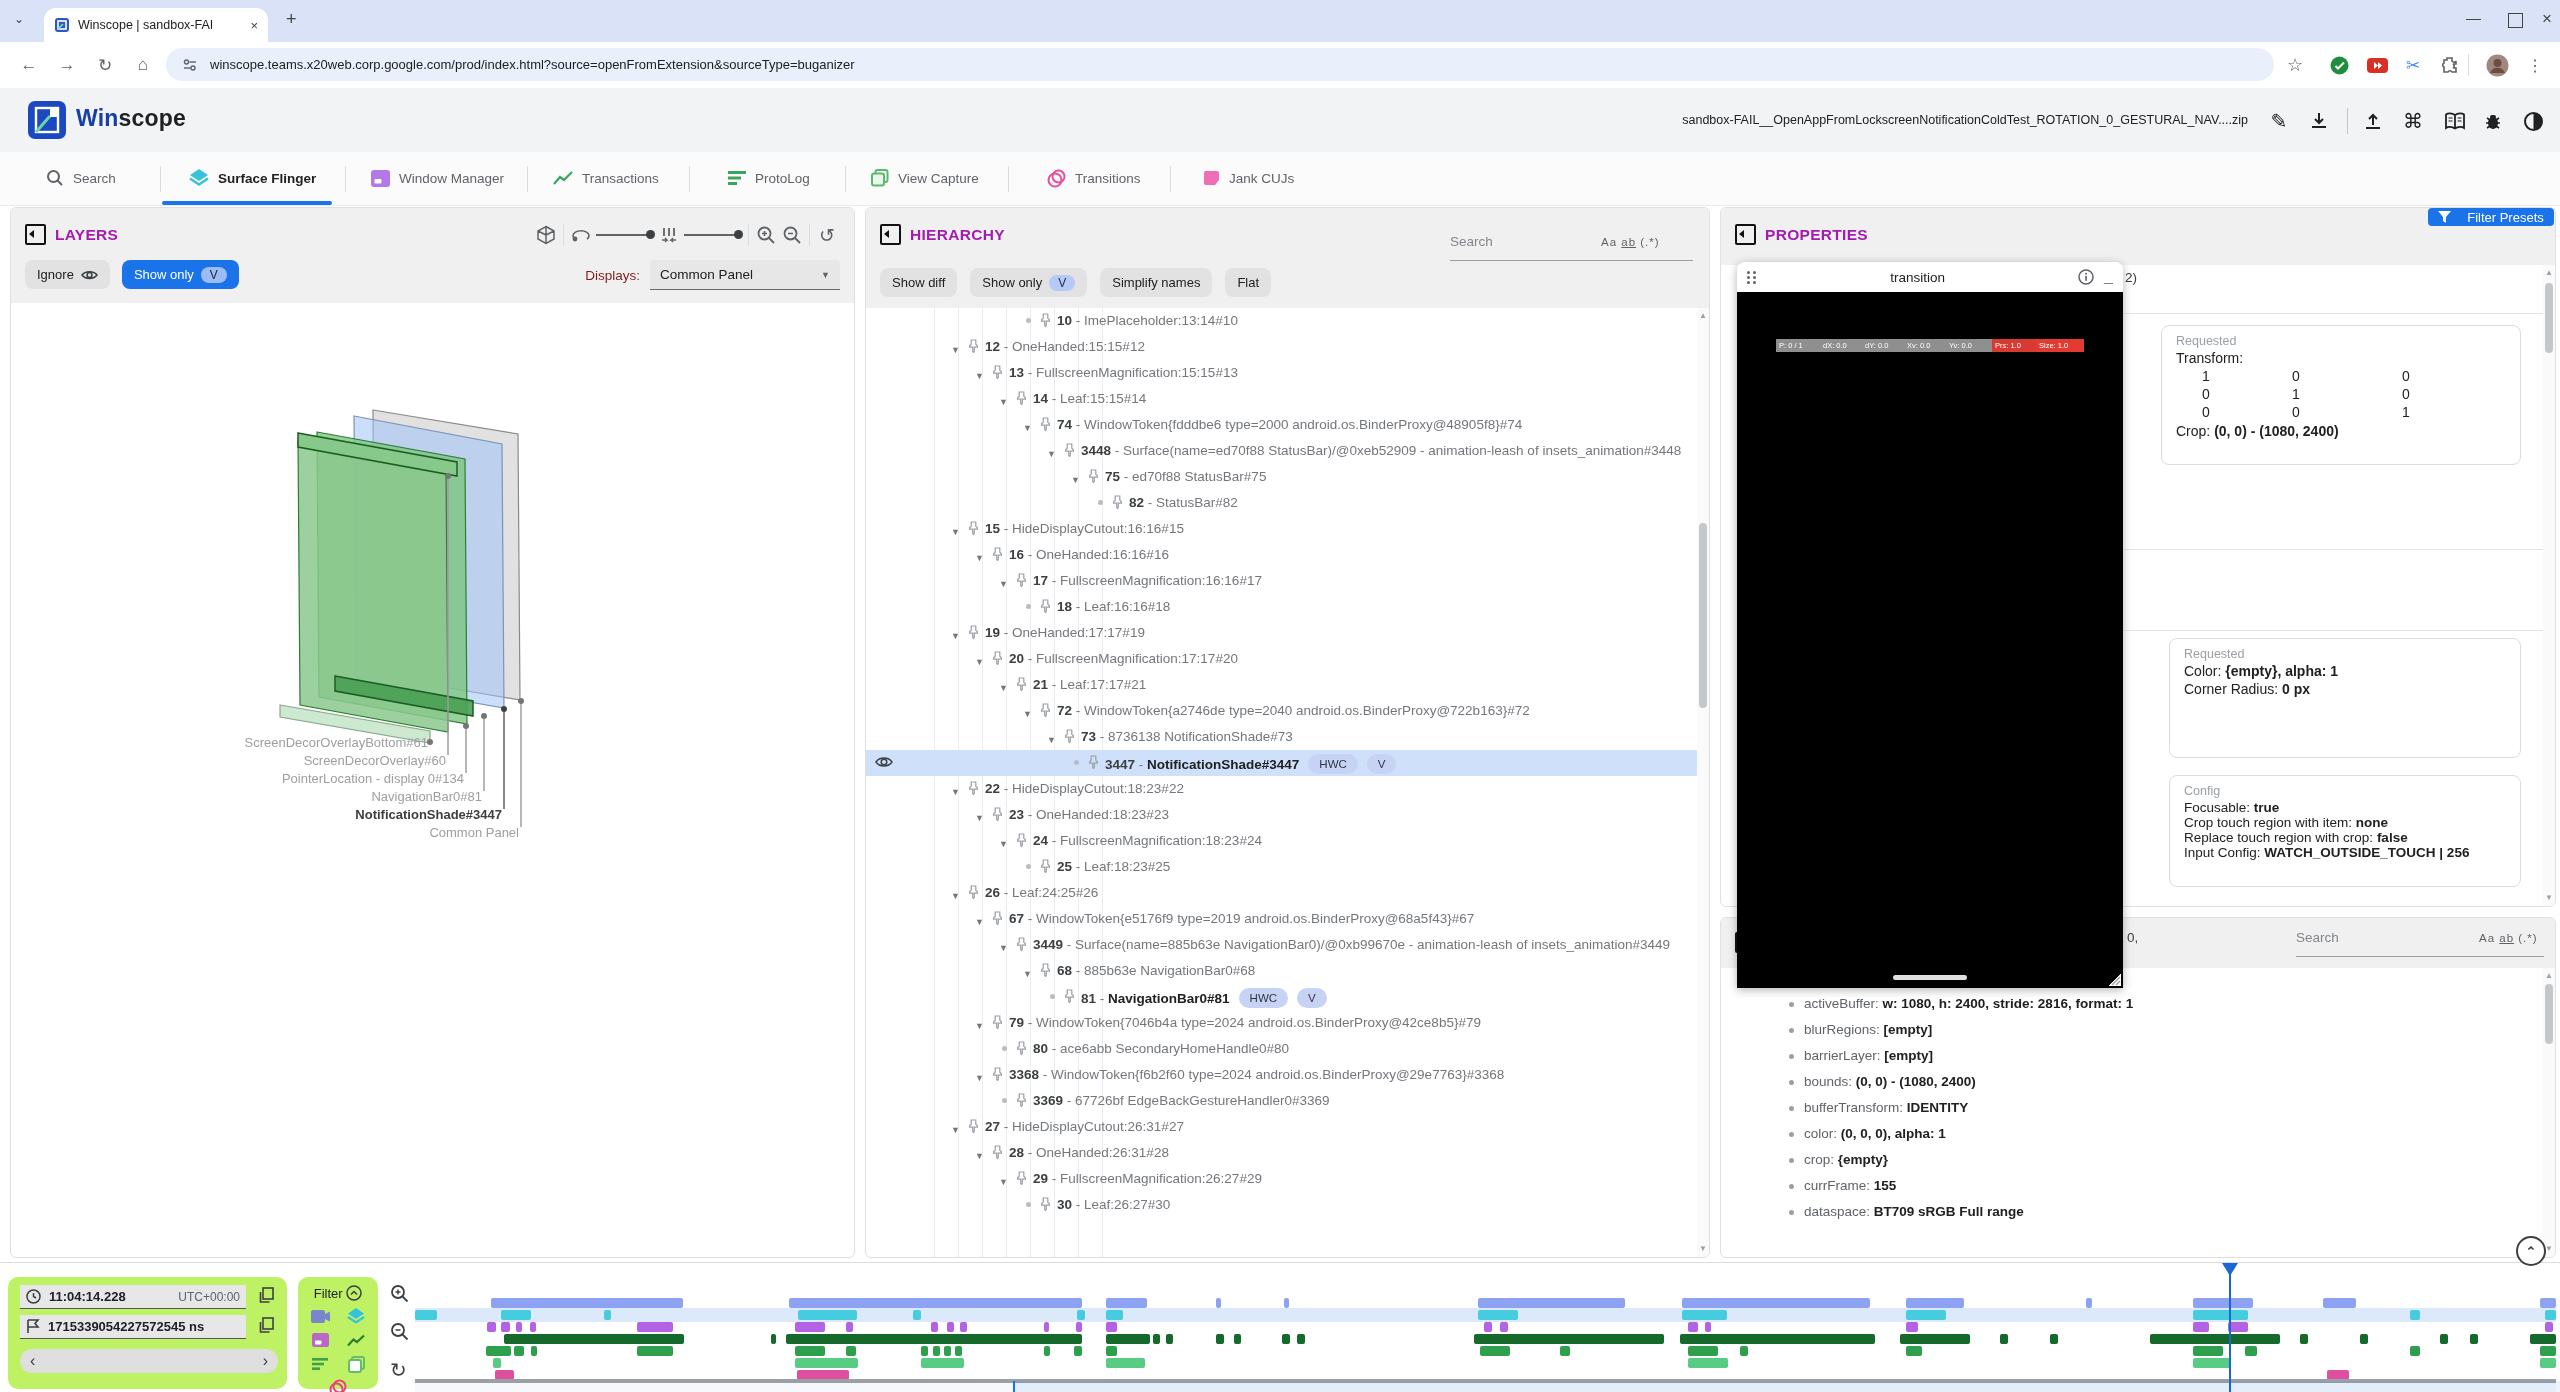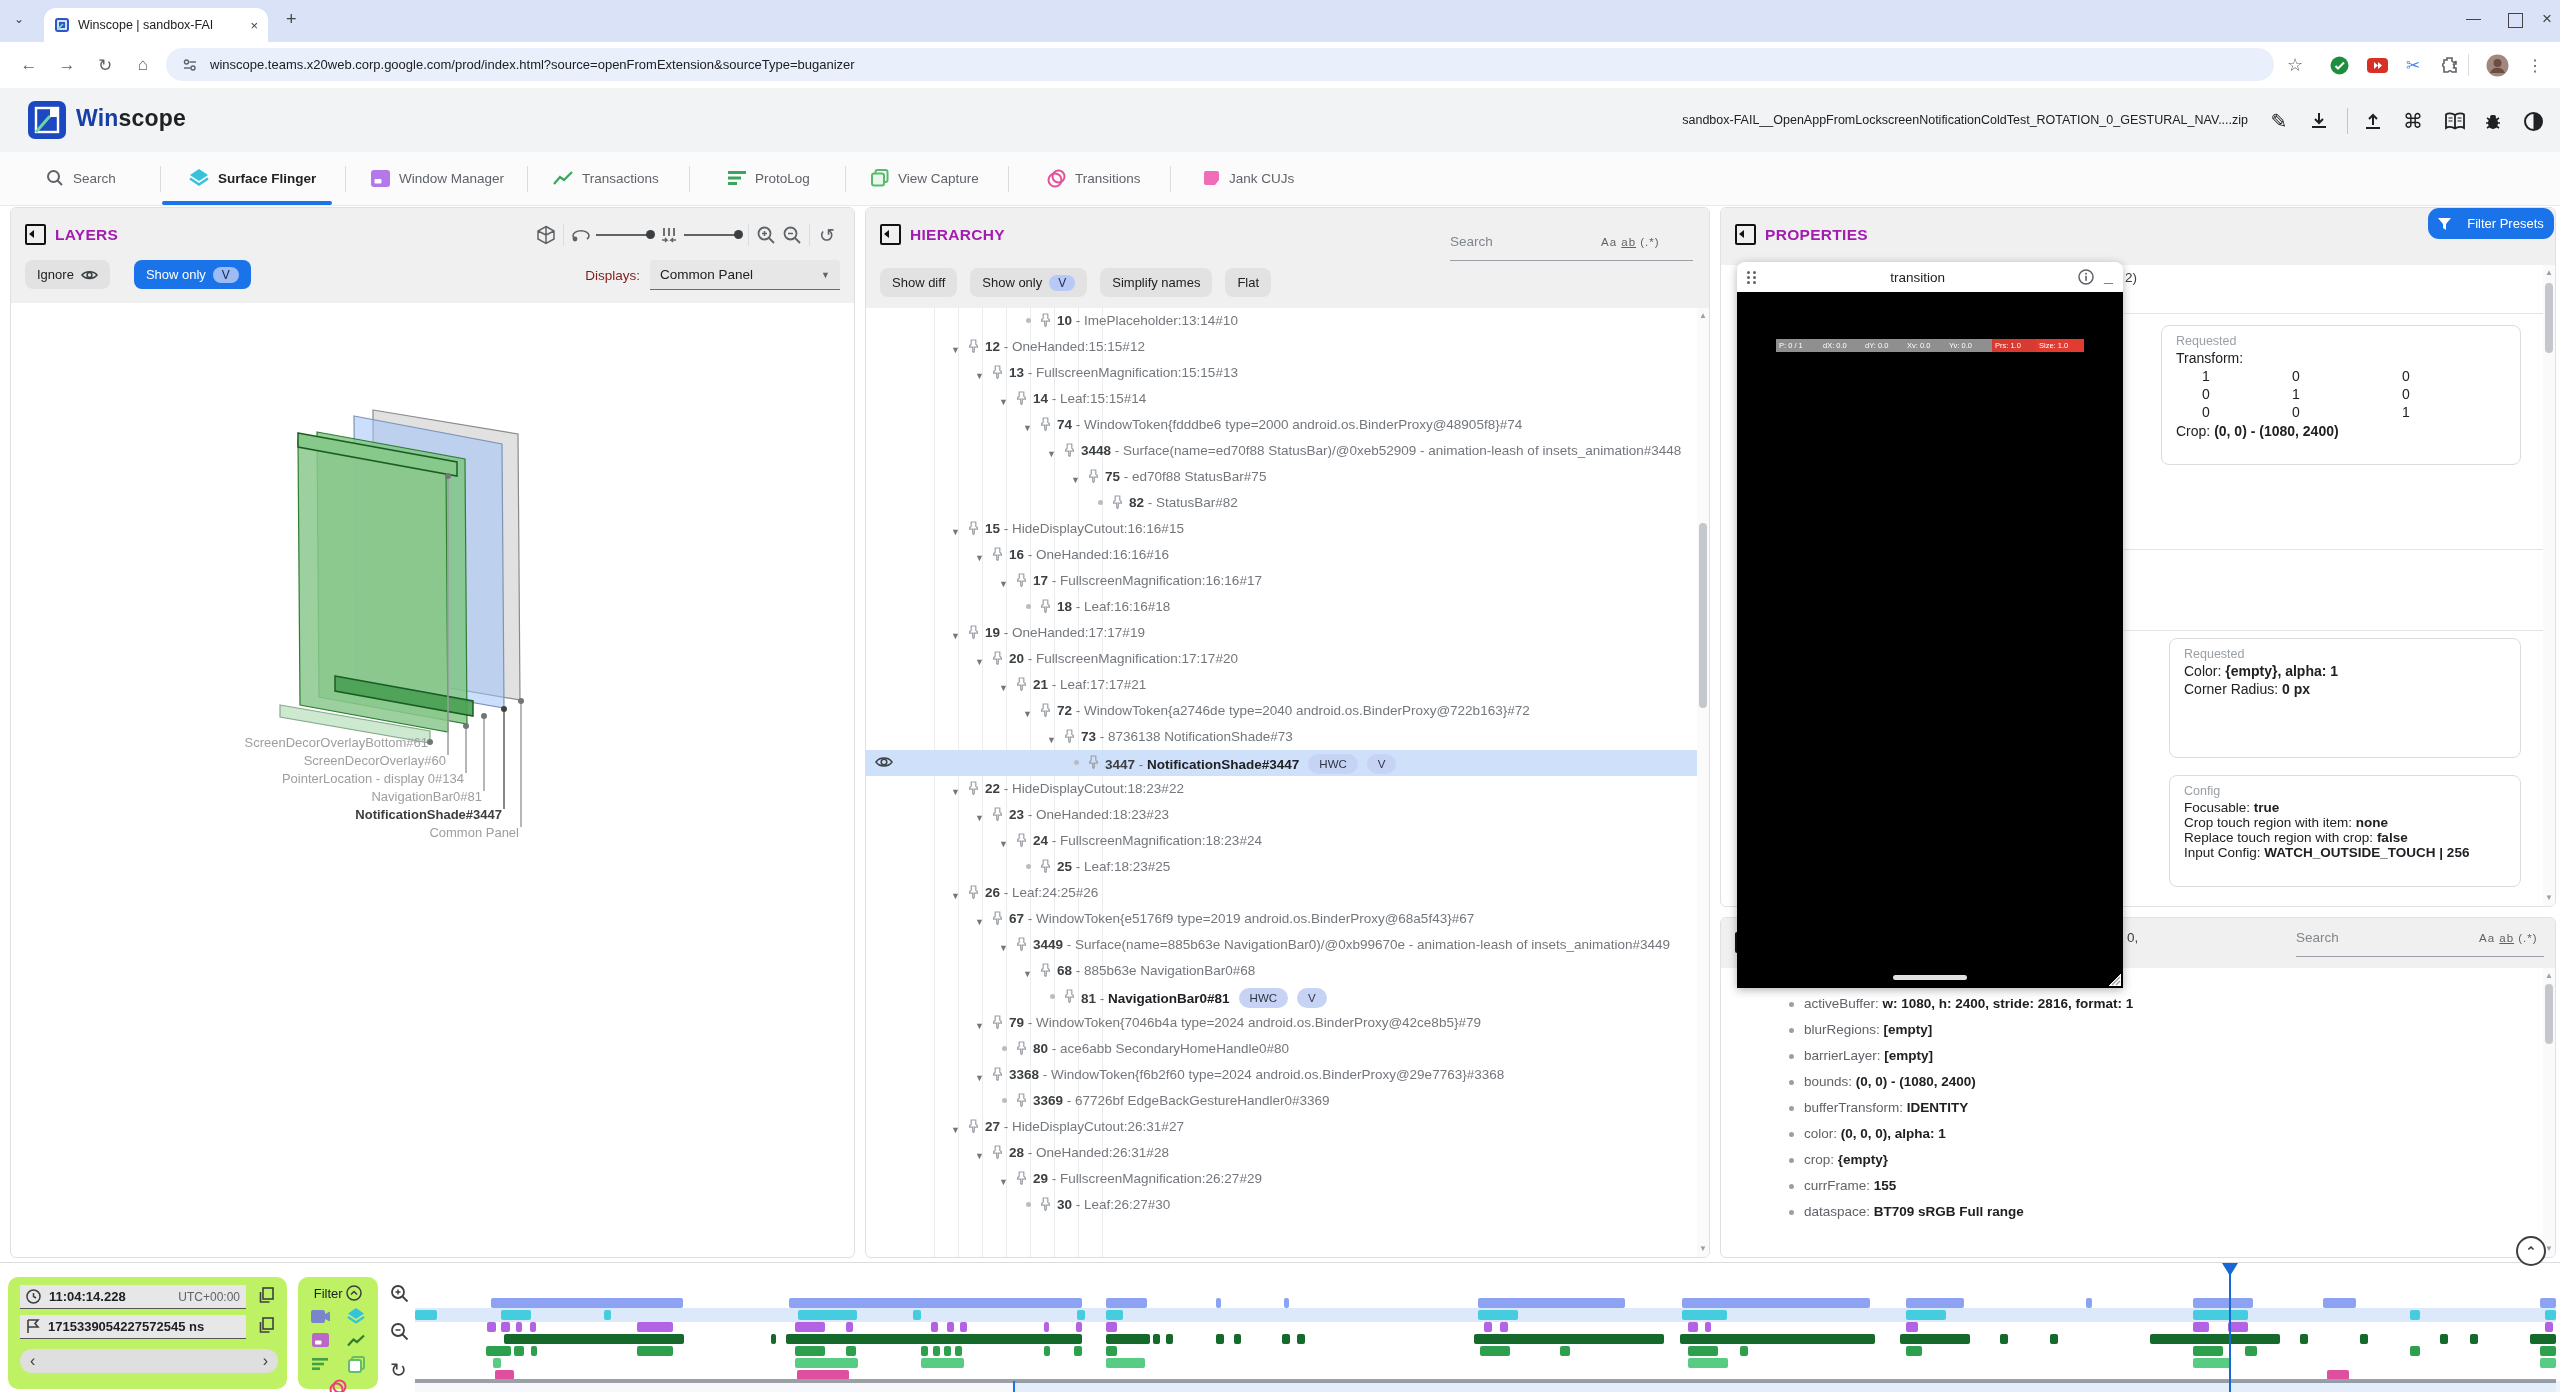--- a/index.html
+++ b/index.html
@@ -21,21 +21,21 @@
   #apptitle{position:absolute;left:76px;top:17px;font-size:23px;font-weight:700;letter-spacing:.2px}
   #apptitle .win{color:#173fa6}
   #tracename{position:absolute;right:312px;top:25px;font-size:12.5px;color:#202124;max-width:640px;white-space:nowrap;overflow:hidden}
   .hico{position:absolute;top:18px;width:30px;height:30px;display:flex;align-items:center;justify-content:center;color:#202124;font-size:20px}
   
   #navrow{position:absolute;left:0;top:152px;width:2560px;height:53px;background:#fbfbfb;border-bottom:1px solid #e8eaed}
   .nav-tab{position:absolute;top:0;height:52px;display:flex;align-items:center;gap:9px;font-size:13.5px;color:#5f6368}
   .nav-tab.active{color:#202124;font-weight:700}
   .nav-div{position:absolute;top:14px;width:1px;height:26px;background:#dadce0}
   #activeline{position:absolute;left:162px;top:49px;width:170px;height:4px;background:#1a73e8;border-radius:2px}
-  #filterpresets{position:absolute;left:2428px;top:208px;width:126px;height:31px;background:#1a73e8;color:#fff;border-radius:11px;display:flex;align-items:center;justify-content:center;gap:16px;font-size:13px;z-index:30}
+  #filterpresets{position:absolute;left:2428px;top:208px;width:126px;height:18px;background:#1a73e8;color:#fff;border-radius:4px;display:flex;align-items:center;justify-content:center;gap:16px;font-size:13px;z-index:30}
   
   .panel{position:absolute;top:207px;height:1051px;background:#fff;border:1px solid #e0e0e0;border-radius:6px;box-sizing:border-box;overflow:hidden}
   .phead{position:absolute;left:0;top:0;right:0;background:#f0f0f0}
   .ptitle{position:absolute;left:14px;top:16px;font-size:15.5px;font-weight:700;letter-spacing:.3px;display:flex;align-items:center;gap:9px;color:#a21caf}
   .collapse-ic{width:17px;height:17px;border:2px solid #111;border-radius:2px;position:relative;display:inline-block}
   .collapse-ic:before{content:"";position:absolute;left:2px;top:4px;border-top:4px solid transparent;border-bottom:4px solid transparent;border-right:5px solid #111}
   .chip{height:29px;border-radius:8px;background:#e2e2e2;color:#202124;font-size:13px;display:inline-flex;align-items:center;padding:0 12px;gap:7px}
   .chip .vbadge{background:#b7c9f7;color:#1f2a44;border-radius:9px;padding:1px 9px;font-size:12px}
   .chip.blue{background:#1a73e8;color:#fff}
   .chip.blue .vbadge{background:#9dbcf5;color:#12244d}
@@ -335,21 +335,21 @@
     <span class="lt-ic">
         <svg width="20" height="20">
           <circle cx="8.5" cy="8.5" r="6" fill="none" stroke="#5f6368" stroke-width="1.8"></circle>
           <line x1="13" y1="13" x2="18" y2="18" stroke="#5f6368" stroke-width="1.8"></line>
           <path d="M6 8.5 h5" stroke="#5f6368" stroke-width="1.5"></path>
         </svg>
       </span>
     <span class="vdiv"></span>
     <span class="lt-ic" style="font-size:19px">↺</span>
   </div>
-  <div class="abs" style="left:14px;top:52px;display:flex;gap:24px">
+  <div class="abs" style="left:14px;top:52px;display:flex;gap:12px">
     <span class="chip">
         <span>Ignore</span>
       <svg width="17" height="12">
           <path d="M1 6 C4 1.5 13 1.5 16 6 C13 10.5 4 10.5 1 6 Z" fill="none" stroke="#3c4043" stroke-width="1.5"></path>
           <circle cx="8.5" cy="6" r="2.4" fill="none" stroke="#3c4043" stroke-width="1.5"></circle>
         </svg>
     </span>
     <span class="chip blue">
         <span>Show only</span>
         <span class="vbadge">V</span>

